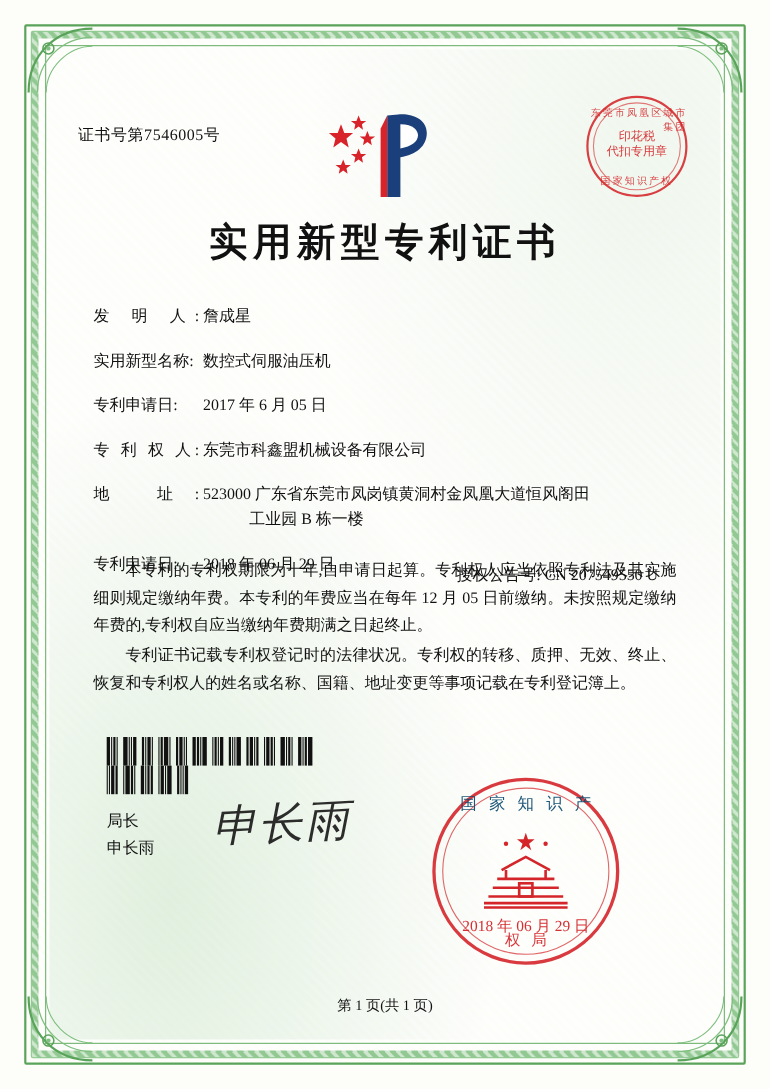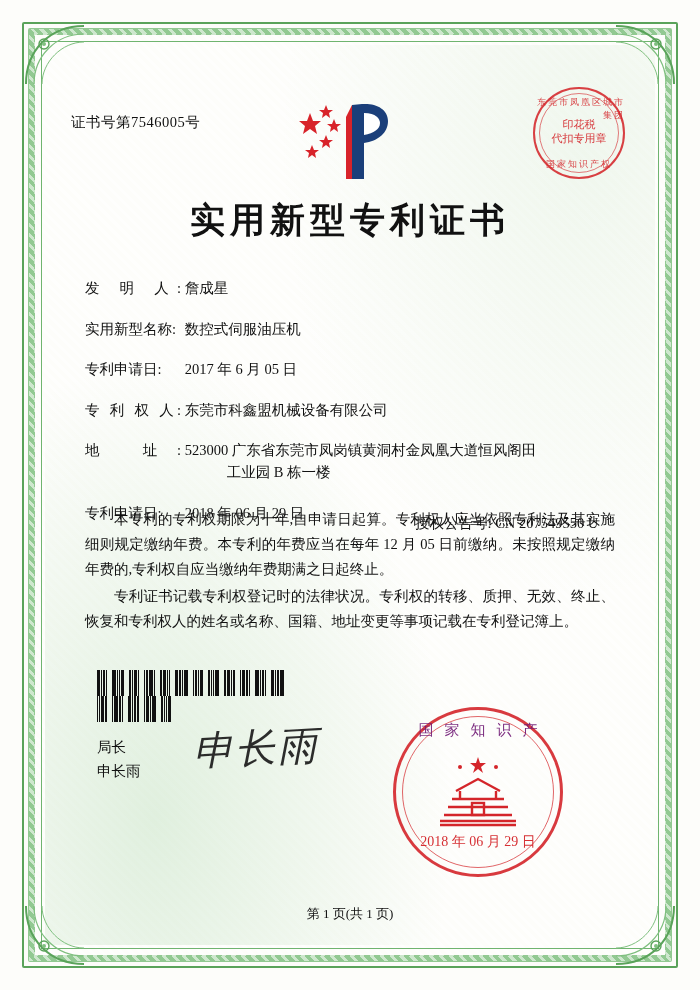--- a/index.html
+++ b/index.html
@@ -277,21 +277,21 @@
   .seal-main .gate {
     position: absolute;
     left: 50%; top: 50%;
     transform: translate(-50%,-50%);
     width: 96px; height: 78px;
   }
   .seal-arc-top {
     position: absolute;
     left: 0; right: 0; top: 14px;
     text-align: center;
-    color: #701a75;
+    color: #0c4a6e;
     font-size: 15px;
     letter-spacing: 11px;
     text-indent: 11px;
     opacity: .92;
   }
   .seal-arc-bottom {
     position: absolute;
     left: 0; right: 0; bottom: 13px;
     text-align: center;
     color: #d4252a;
@@ -486,19 +486,20 @@
             <path d="M10 68 H86"></path>
             <path d="M10 72 H86"></path>
           </g>
           <g fill="#d4252a">
             <polygon points="48,4 50,10 56,10 51,14 53,20 48,16 43,20 45,14 40,10 46,10"></polygon>
             <circle cx="30" cy="14" r="2"></circle>
             <circle cx="66" cy="14" r="2"></circle>
           </g>
         </svg>
       </div>
+      <div class="seal-arc-bottom">权局</div>
       <div class="seal-date">2018 年 06 月 29 日</div>
     </div>
 
     <div class="footer">第 1 页(共 1 页)</div>
 
   </div>
 </div>
 
 </body></html>

